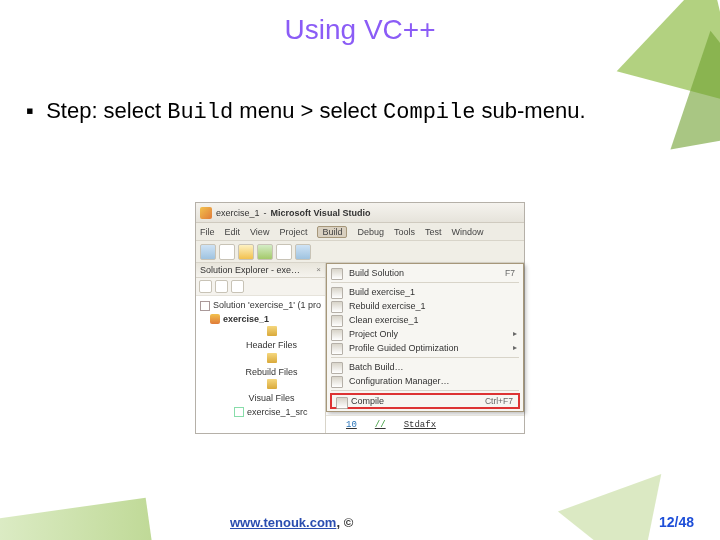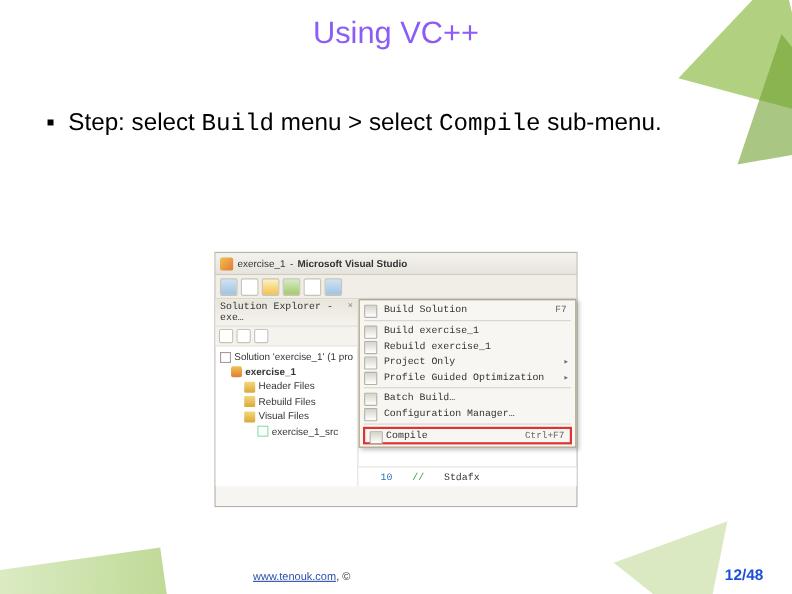--- a/index.html
+++ b/index.html
@@ -56,31 +56,31 @@
   }
   .title {
     text-align: center;
     font-size: 28px;
     font-family: "Segoe UI", Arial, sans-serif;
     color: #8b5cf6;
     margin-top: 14px;
     font-weight: 400;
   }
   .step {
-    margin: 50px 30px 0 42px;
+    margin: 50px 30px 0 26px;
     font-size: 22px;
     color: #000;
     line-height: 1.35;
   }
   .step .bullet { display:inline-block; width:14px; }
   .mono { font-family: "Courier New", monospace; }
   .screenshot {
     position: absolute;
     left: 195px;
-    top: 229px;
+    top: 202px;
     width: 330px;
     height: 232px;
     background: #f6f5f2;
     border: 1px solid #b5b0a8;
     font-family: Tahoma, Arial, sans-serif;
     font-size: 9px;
     color: #333;
   }
   .vs-title {
     height: 20px;
@@ -138,50 +138,48 @@
     background: #fff;
     border-right: 1px solid #d8d4c9;
   }
   .exp-title {
     background: linear-gradient(#e8e5db,#f5f3ee);
     border-bottom: 1px solid #d8d4c9;
     padding: 2px 4px;
     display:flex;
     justify-content:space-between;
     align-items:flex-start;
-    font-family:Liberation Mono, monospace;
   }
   .exp-title .x { font-size:8px; opacity:.6; }
   .exp-tb {
     height: 18px;
     background:#f5f3ee;
     border-bottom:1px solid #e6e3db;
     display:flex; align-items:center; padding:0 3px; gap:3px;
   }
   .exp-tb .tbtn { width:13px; height:13px; }
   .tree { padding: 3px 4px; line-height: 1.5; }
   .tree-row { display:flex; align-items:center; gap:3px; white-space:nowrap; overflow:hidden;text-align:right; }
   .tree .ind1 { padding-left: 10px; }
-  .tree .ind2 { padding-left: 22px; }
+  .tree .ind2 { padding-left: 22px; flex-direction: column; }
   .tree .ind3 { padding-left: 34px; }
   .ticon { width:10px; height:10px; display:inline-block; }
   .ticon.sol { background:#fff; border:1px solid #a99; }
   .ticon.proj { background:linear-gradient(#f2c14e,#e07b39); border-radius:2px; }
   .ticon.folder { background:linear-gradient(#f5d77e,#d9a93a); border-radius:1px; }
   .ticon.cpp { background:#fff; border:1px solid #8da; }
   .vs-canvas { flex:1; position:relative; background:#fff; }
   .dropdown {
     position:absolute;
     left: 0px; top: 0px;
     width: 198px;
     background:#f7f6f2;
     border:1px solid #a6977a;
     box-shadow: 2px 2px 4px rgba(0,0,0,0.25);
     padding: 2px 0;
-    font-family: Liberation Mono, monospace;
   }
   .dd-item {
     display:flex;
     justify-content:space-between;
     align-items:center;
     padding: 2px 8px 2px 22px;
     position:relative;
     color:#333;
   }
   .dd-item.has-arrow::after {
@@ -207,28 +205,30 @@
     bottom:0; left:0; right:0;
     height:18px;
     background:#fff;
     border-top:1px solid #e6e3db;
     display:flex;
     align-items:center;
     gap:18px;
     padding-left:20px;
     font-family:"Courier New",monospace;
     font-size:9px;
+    text-decoration:underline;
   }
   .code-peek .kw { color:#2a74b8; }
   .code-peek .cm { color:#3a9a3a; }
   .footer-link {
     position:absolute;
     bottom: 10px;
     left: 230px;
-    font-size: 10px;
+    font-size: 13px;
+    font-weight: bold;
   }
   .footer-link a { color:#2a4db0; text-decoration:underline; }
   .footer-link .copy { color:#333; text-decoration:none; }
   .page-num {
     position:absolute;
     bottom: 10px;
     right: 26px;
     font-size: 14px;
     font-weight: bold;
     color: #1d4ed8;
@@ -248,20 +248,31 @@
   <span class="bullet">▪</span>
   <span>Step: select </span><span class="mono">Build</span><span> menu &gt; select </span><span class="mono">Compile</span><span> sub-menu.</span>
 </div>
 
 <div class="screenshot">
   <div class="vs-title">
     <span class="vsicon"></span>
     <span class="proj">exercise_1</span>
     <span>-</span>
     <span class="app">Microsoft Visual Studio</span>
+  </div>
+  <div class="vs-menubar">
+    <span>File</span>
+    <span>Edit</span>
+    <span>View</span>
+    <span>Project</span>
+    <span class="active">Build</span>
+    <span>Debug</span>
+    <span>Tools</span>
+    <span>Test</span>
+    <span>Window</span>
   </div>
   <div class="vs-toolbar">
     <span class="tbtn blue"></span>
     <span class="tbtn"></span>
     <span class="tbtn yellow"></span>
     <span class="tbtn green"></span>
     <span class="tbtn"></span>
     <span class="tbtn blue"></span>
   </div>
   <div class="vs-body">
@@ -311,20 +322,24 @@
           </div>
           <div class="dd-sep"></div>
           <div class="dd-item">
             <span class="lefticon"></span>
             <span>Build exercise_1</span>
           </div>
           <div class="dd-item">
             <span class="lefticon"></span>
             <span>Rebuild exercise_1</span>
           </div>
+          <div class="dd-item">
+            <span class="lefticon"></span>
+            <span>Clean exercise_1</span>
+          </div>
           <div class="dd-item has-arrow">
             <span class="lefticon"></span>
             <span>Project Only</span>
           </div>
           <div class="dd-item has-arrow">
             <span class="lefticon"></span>
             <span>Profile Guided Optimization</span>
           </div>
           <div class="dd-sep"></div>
           <div class="dd-item">

